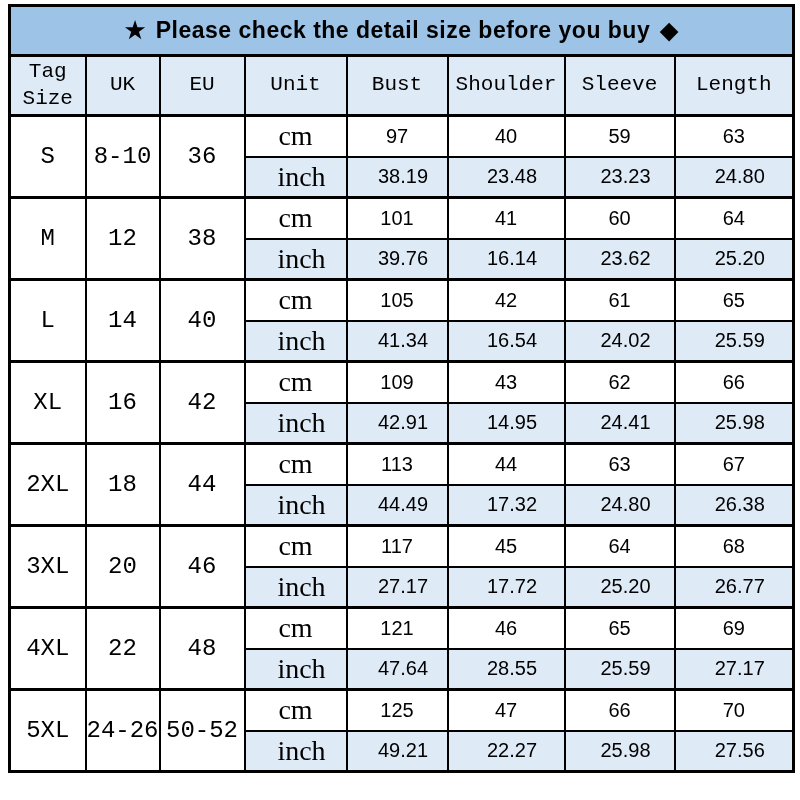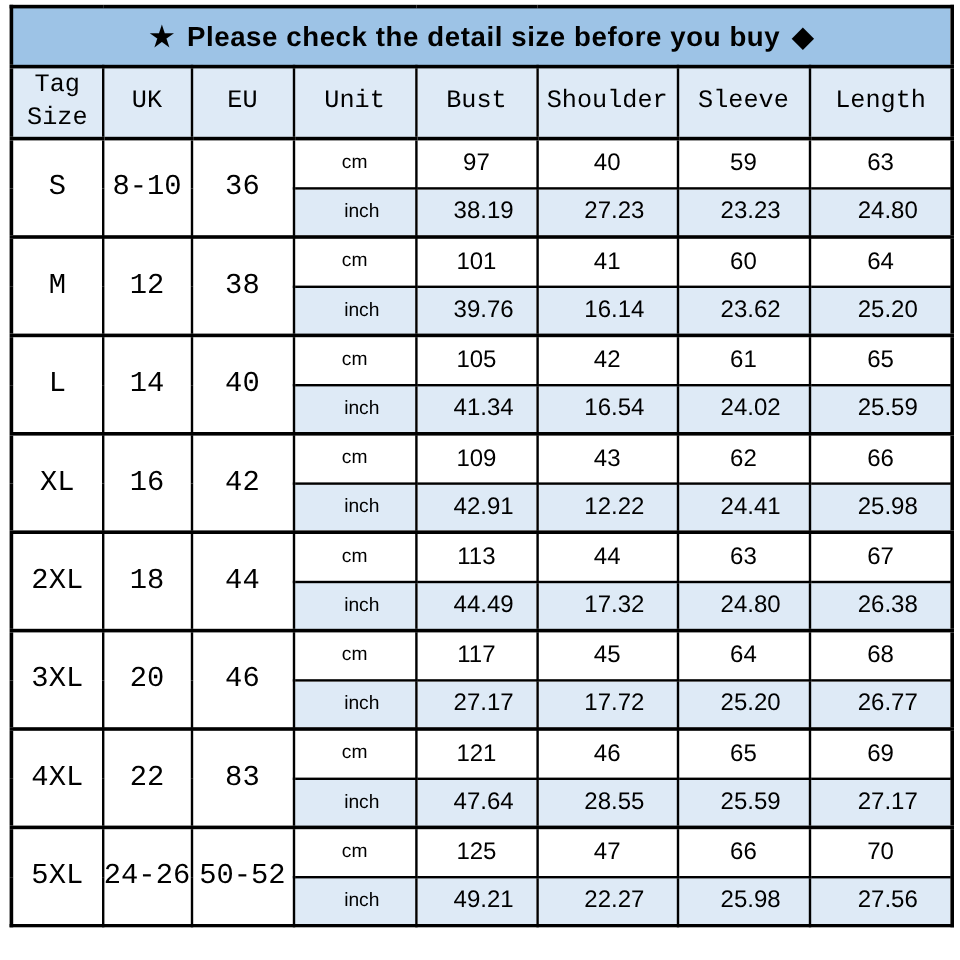--- a/index.html
+++ b/index.html
@@ -54,22 +54,22 @@
   }
   tbody { border-top: 3px solid var(--border); }
   tbody td { height: 41px; background: var(--row-bg); }
   td.tag-cell, td.uk-cell, td.eu-cell {
     font-family: "Liberation Mono", "DejaVu Sans Mono", monospace;
     font-size: 24px;
     white-space: nowrap;
     background: var(--row-bg);
   }
   td.unit-cell {
-    font-family: Liberation Sans, sans-serif;
-    font-size: 16px;
+    font-family: Liberation Serif, serif;
+    font-size: 28px;
   }
   td.num-cell {
     font-family: "Liberation Sans", sans-serif;
     font-size: 20px;
   }
   tr.inch-row td { background: var(--light-bg); padding-left: 12px; }
 </style>
 </head>
 <body>
 
@@ -109,21 +109,21 @@
           <td class="eu-cell" rowspan="2">36</td>
           <td class="unit-cell">cm</td>
           <td class="num-cell">97</td>
           <td class="num-cell">40</td>
           <td class="num-cell">59</td>
           <td class="num-cell">63</td>
         </tr>
         <tr class="inch-row">
           <td class="unit-cell">inch</td>
           <td class="num-cell">38.19</td>
-          <td class="num-cell">27.23</td>
+          <td class="num-cell">23.48</td>
           <td class="num-cell">23.23</td>
           <td class="num-cell">24.80</td>
         </tr>
       </tbody>
       <tbody>
         <tr class="cm-row">
           <td class="tag-cell" rowspan="2">M</td>
           <td class="uk-cell" rowspan="2">12</td>
           <td class="eu-cell" rowspan="2">38</td>
           <td class="unit-cell">cm</td>
@@ -166,21 +166,21 @@
           <td class="eu-cell" rowspan="2">42</td>
           <td class="unit-cell">cm</td>
           <td class="num-cell">109</td>
           <td class="num-cell">43</td>
           <td class="num-cell">62</td>
           <td class="num-cell">66</td>
         </tr>
         <tr class="inch-row">
           <td class="unit-cell">inch</td>
           <td class="num-cell">42.91</td>
-          <td class="num-cell">12.22</td>
+          <td class="num-cell">14.95</td>
           <td class="num-cell">24.41</td>
           <td class="num-cell">25.98</td>
         </tr>
       </tbody>
       <tbody>
         <tr class="cm-row">
           <td class="tag-cell" rowspan="2">2XL</td>
           <td class="uk-cell" rowspan="2">18</td>
           <td class="eu-cell" rowspan="2">44</td>
           <td class="unit-cell">cm</td>
@@ -213,21 +213,21 @@
           <td class="num-cell">27.17</td>
           <td class="num-cell">17.72</td>
           <td class="num-cell">25.20</td>
           <td class="num-cell">26.77</td>
         </tr>
       </tbody>
       <tbody>
         <tr class="cm-row">
           <td class="tag-cell" rowspan="2">4XL</td>
           <td class="uk-cell" rowspan="2">22</td>
-          <td class="eu-cell" rowspan="2">83</td>
+          <td class="eu-cell" rowspan="2">48</td>
           <td class="unit-cell">cm</td>
           <td class="num-cell">121</td>
           <td class="num-cell">46</td>
           <td class="num-cell">65</td>
           <td class="num-cell">69</td>
         </tr>
         <tr class="inch-row">
           <td class="unit-cell">inch</td>
           <td class="num-cell">47.64</td>
           <td class="num-cell">28.55</td>

